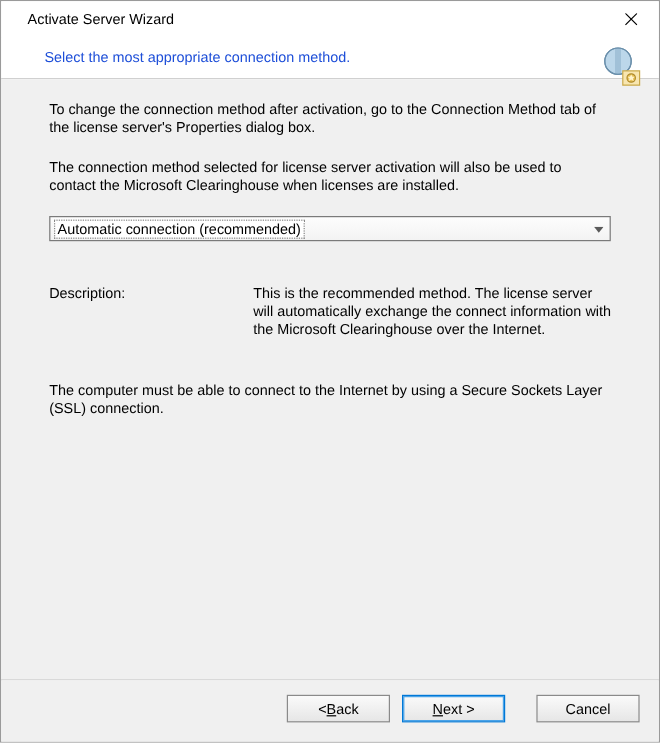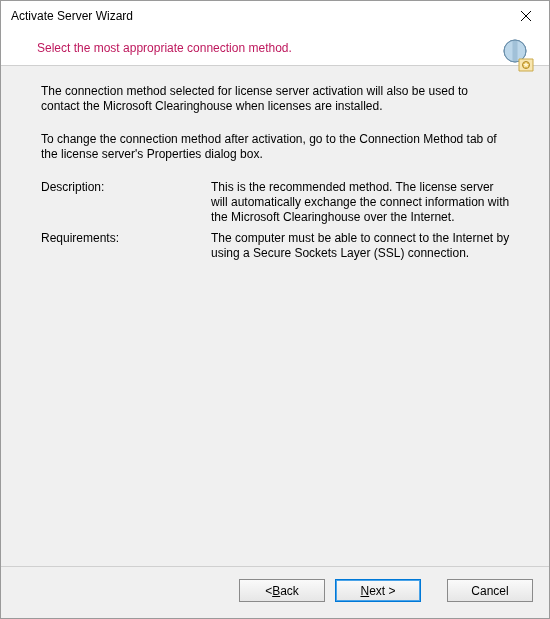--- a/index.html
+++ b/index.html
@@ -17,21 +17,21 @@
     border: 1px solid #9a9a9a;
     display: flex;
     flex-direction: column;
     background: #fff;
   }
   .titlebar {
     height: 30px;
     display: flex;
     align-items: center;
     justify-content: space-between;
-    padding: 0 0 0 10px;
+    padding: 0 0 0 22px;
     font-size: 12px;
     background: #fff;
   }
   .titlebar .title {
     font-size: 12px;
   }
   .close-btn {
     width: 46px;
     height: 30px;
     display: flex;
@@ -46,21 +46,21 @@
     padding: 8px 10px 10px 22px;
     position: relative;
   }
   .header .h-title {
     font-weight: bold;
     font-size: 12px;
   }
   .header .h-sub {
     padding-left: 14px;
     font-size: 12px;
-    color: #be185d;
+    color: #1d4ed8;
     margin-top: 2px;
   }
   .header-icon {
     position: absolute;
     right: 14px;
     top: 6px;
   }
   .separator {
     height: 1px;
     background: #d0d0d0;
@@ -96,21 +96,21 @@
     outline: 1px dotted #888;
     padding: 0 2px;
   }
   .combo .arrow {
     width: 15px;
     text-align: center;
     color: #444;
   }
   .kv {
     display: flex;
-    margin-top: 6px;
+    margin-top: 36px;
     max-width: 470px;
   }
   .kv .k {
     width: 170px;
     flex: 0 0 170px;
   }
   .kv .v {
     flex: 1;
     line-height: 1.25;
   }
@@ -166,31 +166,38 @@
         <path d="M20 22 L34 22 L34 34 L20 34 Z" fill="#f8e6b0" stroke="#caa94a" stroke-width="1"></path>
         <circle cx="27" cy="28" r="3.5" fill="#e9c45a" stroke="#b08a2a" stroke-width="1"></circle>
         <path d="M27 25 l1 2 l2 0 l-1.6 1.4 l0.6 2 l-2 -1.2 l-2 1.2 l0.6 -2 l-1.6 -1.4 l2 0 z" fill="#fff4cf"></path>
       </svg>
     </div>
   </div>
 
   <div class="separator"></div>
 
   <div class="body">
+    <div class="para">To change the connection method after activation, go to the Connection Method tab of the license server's Properties dialog box.</div>
     <div class="para">The connection method selected for license server activation will also be used to contact the Microsoft Clearinghouse when licenses are installed.</div>
-    <div class="para">To change the connection method after activation, go to the Connection Method tab of the license server's Properties dialog box.</div>
-
+
+    <div class="combo">
+      <span class="cval">Automatic connection (recommended)</span>
+      <span class="arrow">
+        <svg width="8" height="6" viewBox="0 0 8 6">
+            <path d="M0 0 L8 0 L4 5 Z" fill="#5a5a5a"></path>
+          </svg>
+      </span>
+    </div>
 
     <div class="kv">
       <div class="k">Description:</div>
       <div class="v">This is the recommended method. The license server will automatically exchange the connect information with the Microsoft Clearinghouse over the Internet.</div>
     </div>
 
     <div class="kv">
-      <div class="k">Requirements:</div>
       <div class="v">The computer must be able to connect to the Internet by using a Secure Sockets Layer (SSL) connection.</div>
     </div>
   </div>
 
   <div class="separator"></div>
 
   <div class="footer">
     <div class="btn">
       <span>&lt; </span>
         <span class="u">B</span>

